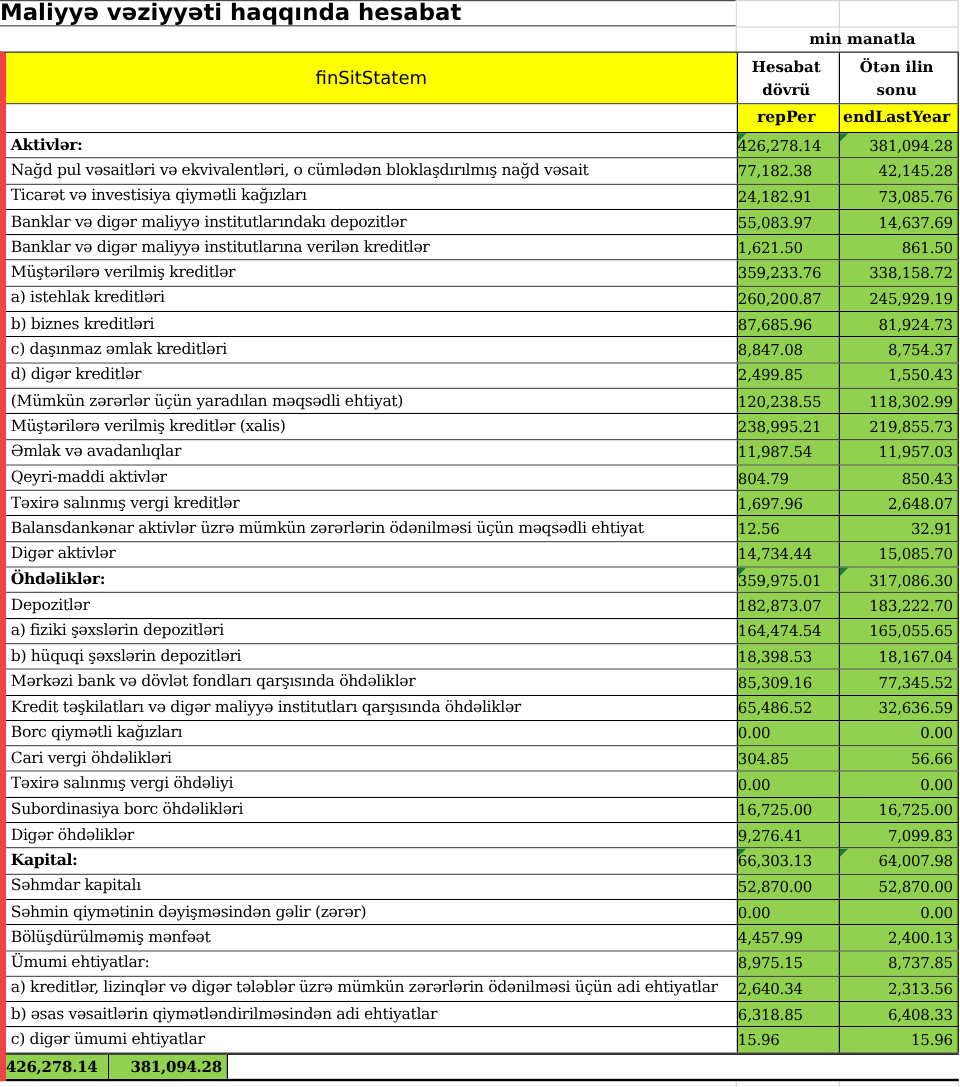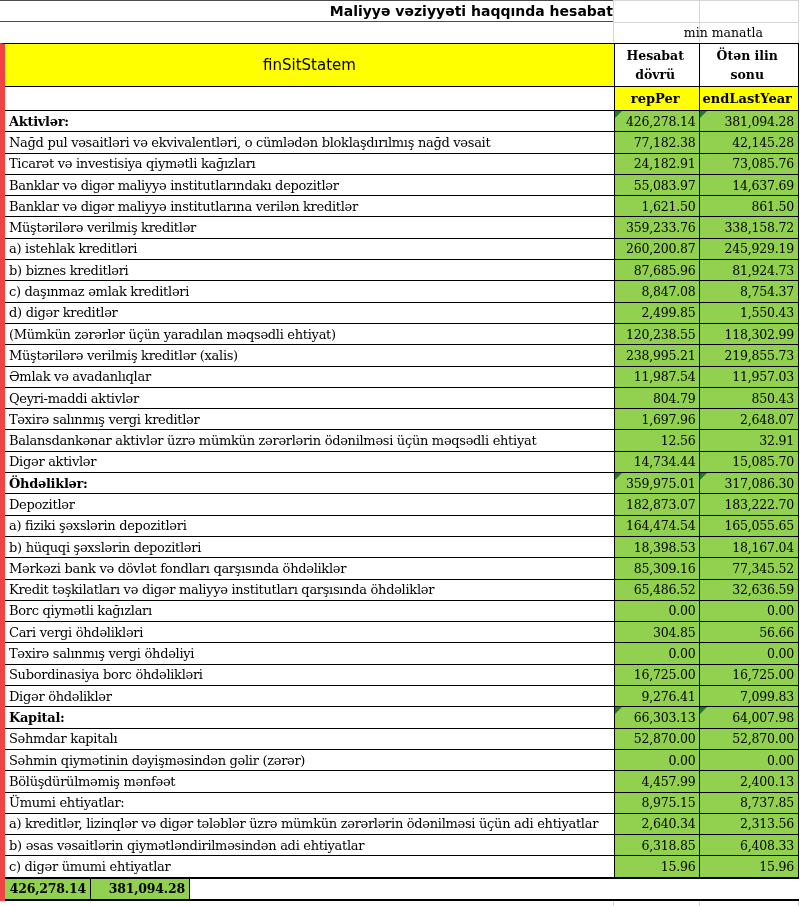--- a/index.html
+++ b/index.html
@@ -14,33 +14,33 @@
   .sheet{position:relative;width:800px;height:906px;background:#ffffff;overflow:hidden;
          font-family:var(--serif);color:#000;}
 
   
   .gl{position:absolute;background:#d6d6d6;}
   .gl.v{width:1px;} .gl.h{height:1px;}
 
   
   .title-cell{position:absolute;left:0;top:0;width:613px;height:22px;background:#fff;
       border-top:1px solid #4c4c4c;border-bottom:1px solid #4c4c4c;
-      display:flex;align-items:center;justify-content:flex-end;
-      font-family:var(--sans);font-weight:700;font-size:14px;}
+      display:flex;align-items:center;justify-content:flex-start;
+      font-family:var(--sans);font-weight:700;font-size:19px;}
   
   .unit-note{position:absolute;left:656px;top:23px;width:107px;height:19px;
       display:flex;align-items:center;justify-content:flex-end;
-      font-weight:400;font-size:12.5px;}
+      font-weight:700;font-size:12.5px;}
 
   
   .table{position:absolute;left:0;top:43px;width:799px;border-top:1px solid #000;border-left:5px solid #ef4444;}
   .trow{display:flex;border-bottom:1px solid #000;}
   .cell{border-right:1px solid #000;display:flex;align-items:center;overflow:hidden;}
   .cl{width:613px;background:#fff;padding-left:4px;}
-  .cm{width:86px;justify-content:flex-end;padding-right:4px;position:relative;}
+  .cm{width:86px;justify-content:flex-start;padding-right:4px;position:relative;}
   .cr{width:99px;justify-content:flex-end;padding-right:4px;position:relative;}
 
   
   .hrow1{height:43px;}
   .hrow1 .cl{background:var(--highlight-yellow);justify-content:center;padding-left:0;
       font-family:var(--sans);font-size:15px;}
   .hrow1 .cm,.hrow1 .cr{background:#fff;justify-content:center;text-align:center;
       font-weight:700;font-size:12.5px;line-height:1.55;}
   
   .hrow2{height:24px;}

